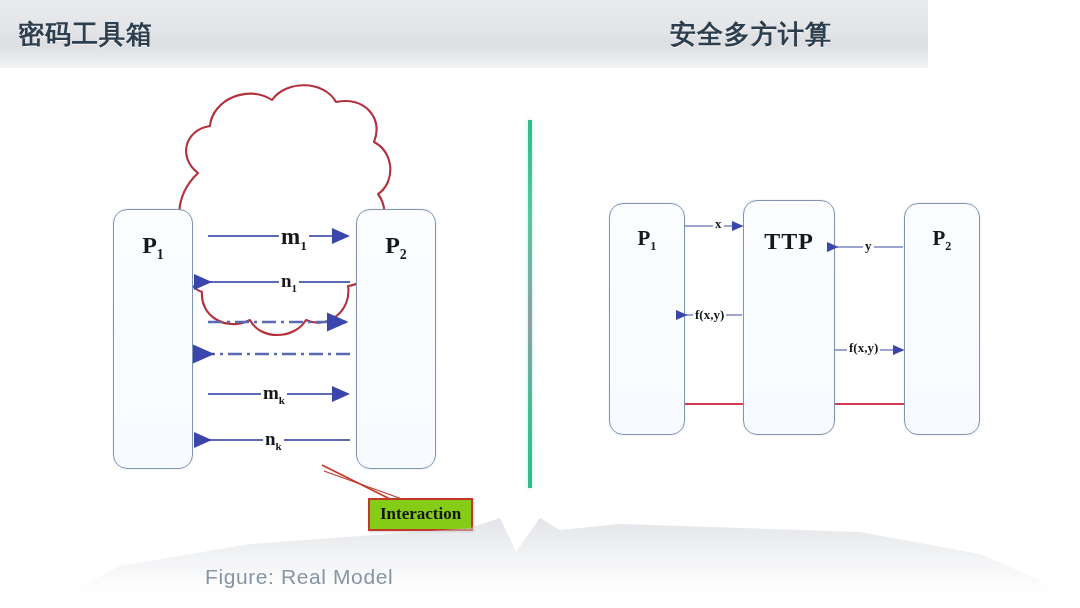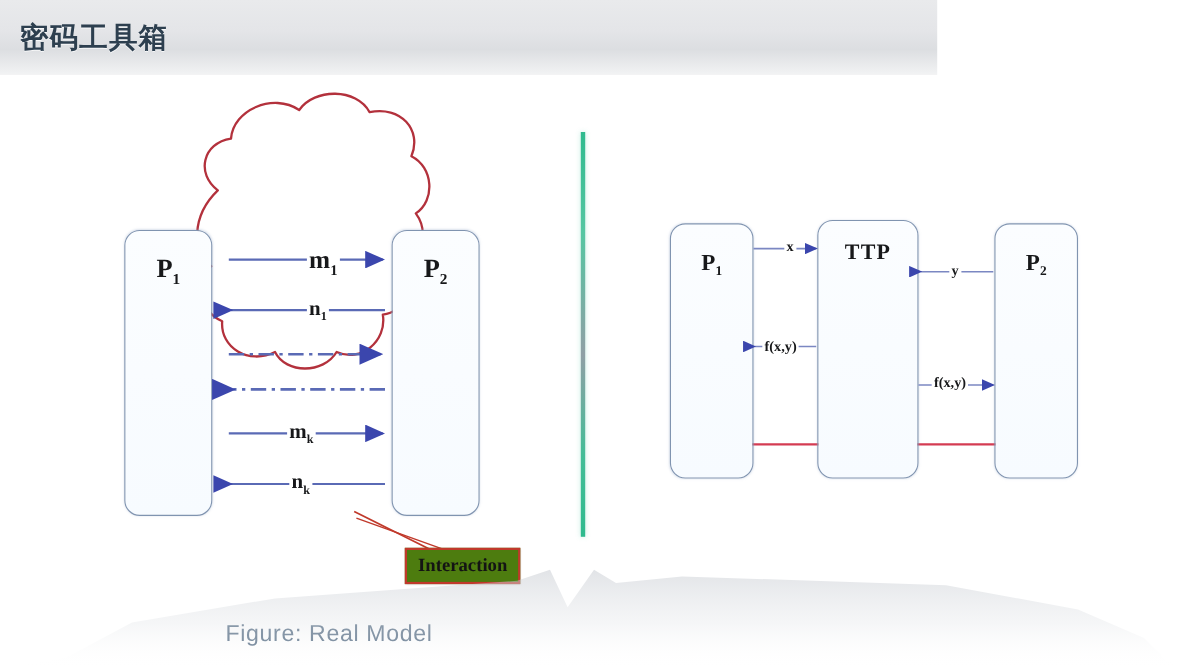--- a/index.html
+++ b/index.html
@@ -5,21 +5,21 @@
   html,body{margin:0;padding:0;}
   body{
     width:1080px;height:608px;overflow:hidden;
     background:#ffffff;
     font-family:"Liberation Sans", sans-serif;
     position:relative;
   }
 
   
   #header-bar{
-    position:absolute;left:0;top:0;width:852px;height:68px;
+    position:absolute;left:0;top:0;width:928px;height:68px;
     background:linear-gradient(180deg,#e9eaec 0%,#e4e5e8 42%,#dcdee1 66%,#f2f3f4 100%);
     border-bottom:1px solid #cfd2d6;
   }
   #header-bar:after{
     content:"";position:absolute;left:0;bottom:-5px;width:1080px;height:5px;
     background:linear-gradient(180deg,#ffffff 0%,#fdfdfd 100%);
   }
   .hdr-title{
     position:absolute;top:17px;
     font-family:"DejaVu Sans", sans-serif;
@@ -81,36 +81,37 @@
     font-size:21px;
     color:#6b7f94;
     letter-spacing:.6px;
     white-space:nowrap;
   }
 
   
   #interaction-callout{
     position:absolute;left:368px;top:430px;
     border:2px solid #c0392b;
-    background:#4d7c0f;
+    background:#84cc16;
     padding:4px 10px 5px 10px;
     box-shadow:1px 1px 2px rgba(0,0,0,.18);
   }
   #interaction-callout .itxt{
     font-family:"Liberation Serif", serif;
     font-weight:700;font-size:17px;color:#141414;white-space:nowrap;
   }
 
   svg{overflow:visible;}
 </style>
 </head>
 <body>
 
 <div id="header-bar">
   <div class="hdr-title" id="header-title-left">密码工具箱</div>
+  <div class="hdr-title" id="header-title-right">安全多方计算</div>
 </div>
 
 <div id="slide-body">
 
   <div id="divider-line"></div>
 
   <div class="panel" id="left-diagram" style="left:0;top:0;width:528px;height:470px;">
 
     <svg id="cloud-svg" width="250" height="320" style="position:absolute;left:168px;top:10px;">
       <path d="M30,95
@@ -201,21 +202,21 @@
       <path d="M330,46 L330,8" stroke="#d43b52" stroke-width="2.2" fill="none" marker-end="url(#redUp)"></path>
     </svg>
 
     <div class="pbox" id="right-p1-box" style="left:81px;top:135px;width:74px;height:230px;">
       <span class="plabel" style="top:22px;font-size:21px;">
         <span>P</span><span class="sub">1</span>
       </span>
     </div>
 
     <div class="pbox" id="ttp-box" style="left:215px;top:132px;width:90px;height:233px;">
-      <span class="plabel" style="top:17px;font-size:20px;letter-spacing:1px;">TTP</span>
+      <span class="plabel" style="top:27px;font-size:24px;letter-spacing:1px;">TTP</span>
     </div>
 
     <div class="pbox" id="right-p2-box" style="left:376px;top:135px;width:74px;height:230px;">
       <span class="plabel" style="top:22px;font-size:21px;">
         <span>P</span><span class="sub">2</span>
       </span>
     </div>
 
     <svg id="flow-arrows" width="400" height="260" style="position:absolute;left:78px;top:130px;">
       <defs>

